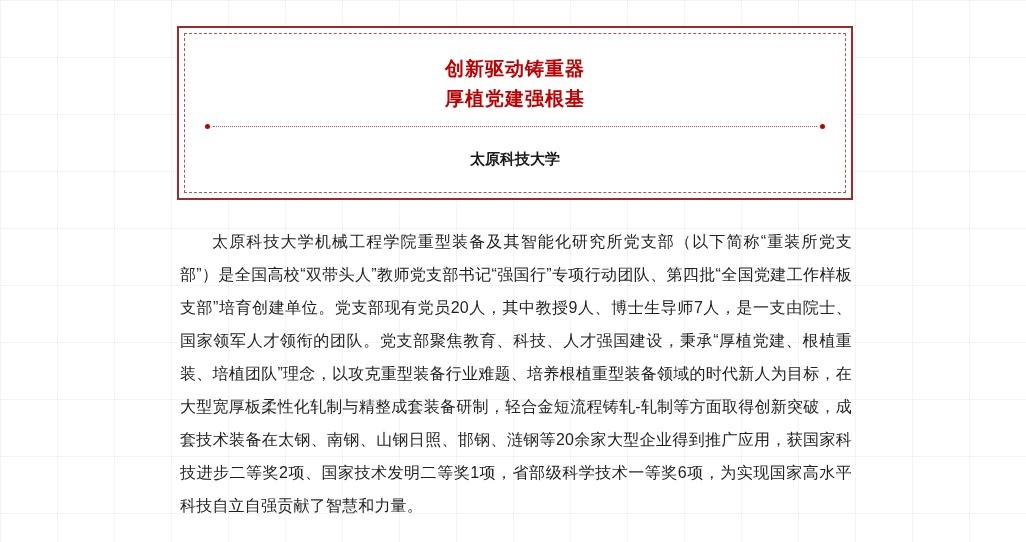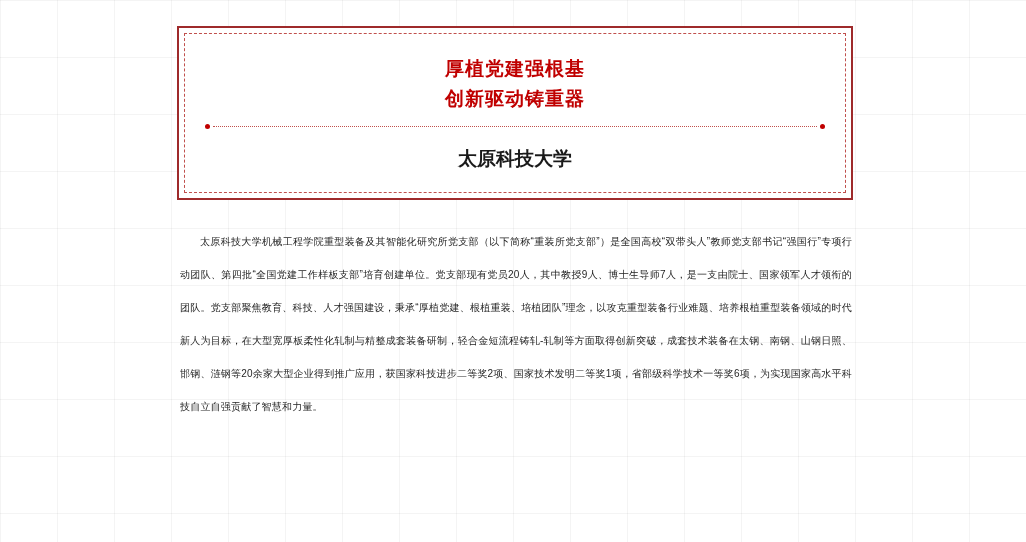--- a/index.html
+++ b/index.html
@@ -89,52 +89,52 @@
   }
   .dot.left { left: 0; }
   .dot.right { right: 0; }
   .banner-org {
     position: absolute;
     left: 0;
     right: 0;
     top: 110px;
     text-align: center;
     color: #1a1a1a;
-    font-size: 19px;
+    font-size: 15px;
     font-weight: bold;
     line-height: 30px;
   }
   .banner-org div { white-space: nowrap; }
 
   
   .article {
     position: absolute;
     left: 180px;
     top: 225px;
     width: 672px;
     color: #1f1f1f;
-    font-size: 10px;
+    font-size: 16px;
     line-height: 33px;
     text-align: justify;
     text-justify: inter-ideograph;
     text-indent: 2em;
     letter-spacing: 0.2px;
   }
 </style>
 </head>
 <body>
 
 <div class="page">
   <div class="paper-grid"></div>
 
   <div class="banner">
     <div class="banner-inner">
       <div class="banner-title">
+        <div>创新驱动铸重器</div>
         <div>厚植党建强根基</div>
-        <div>创新驱动铸重器</div>
       </div>
 
       <div class="divider-wrap">
         <div class="dot left"></div>
         <div class="divider-line"></div>
         <div class="dot right"></div>
       </div>
 
       <div class="banner-org">
         <div>太原科技大学</div>

